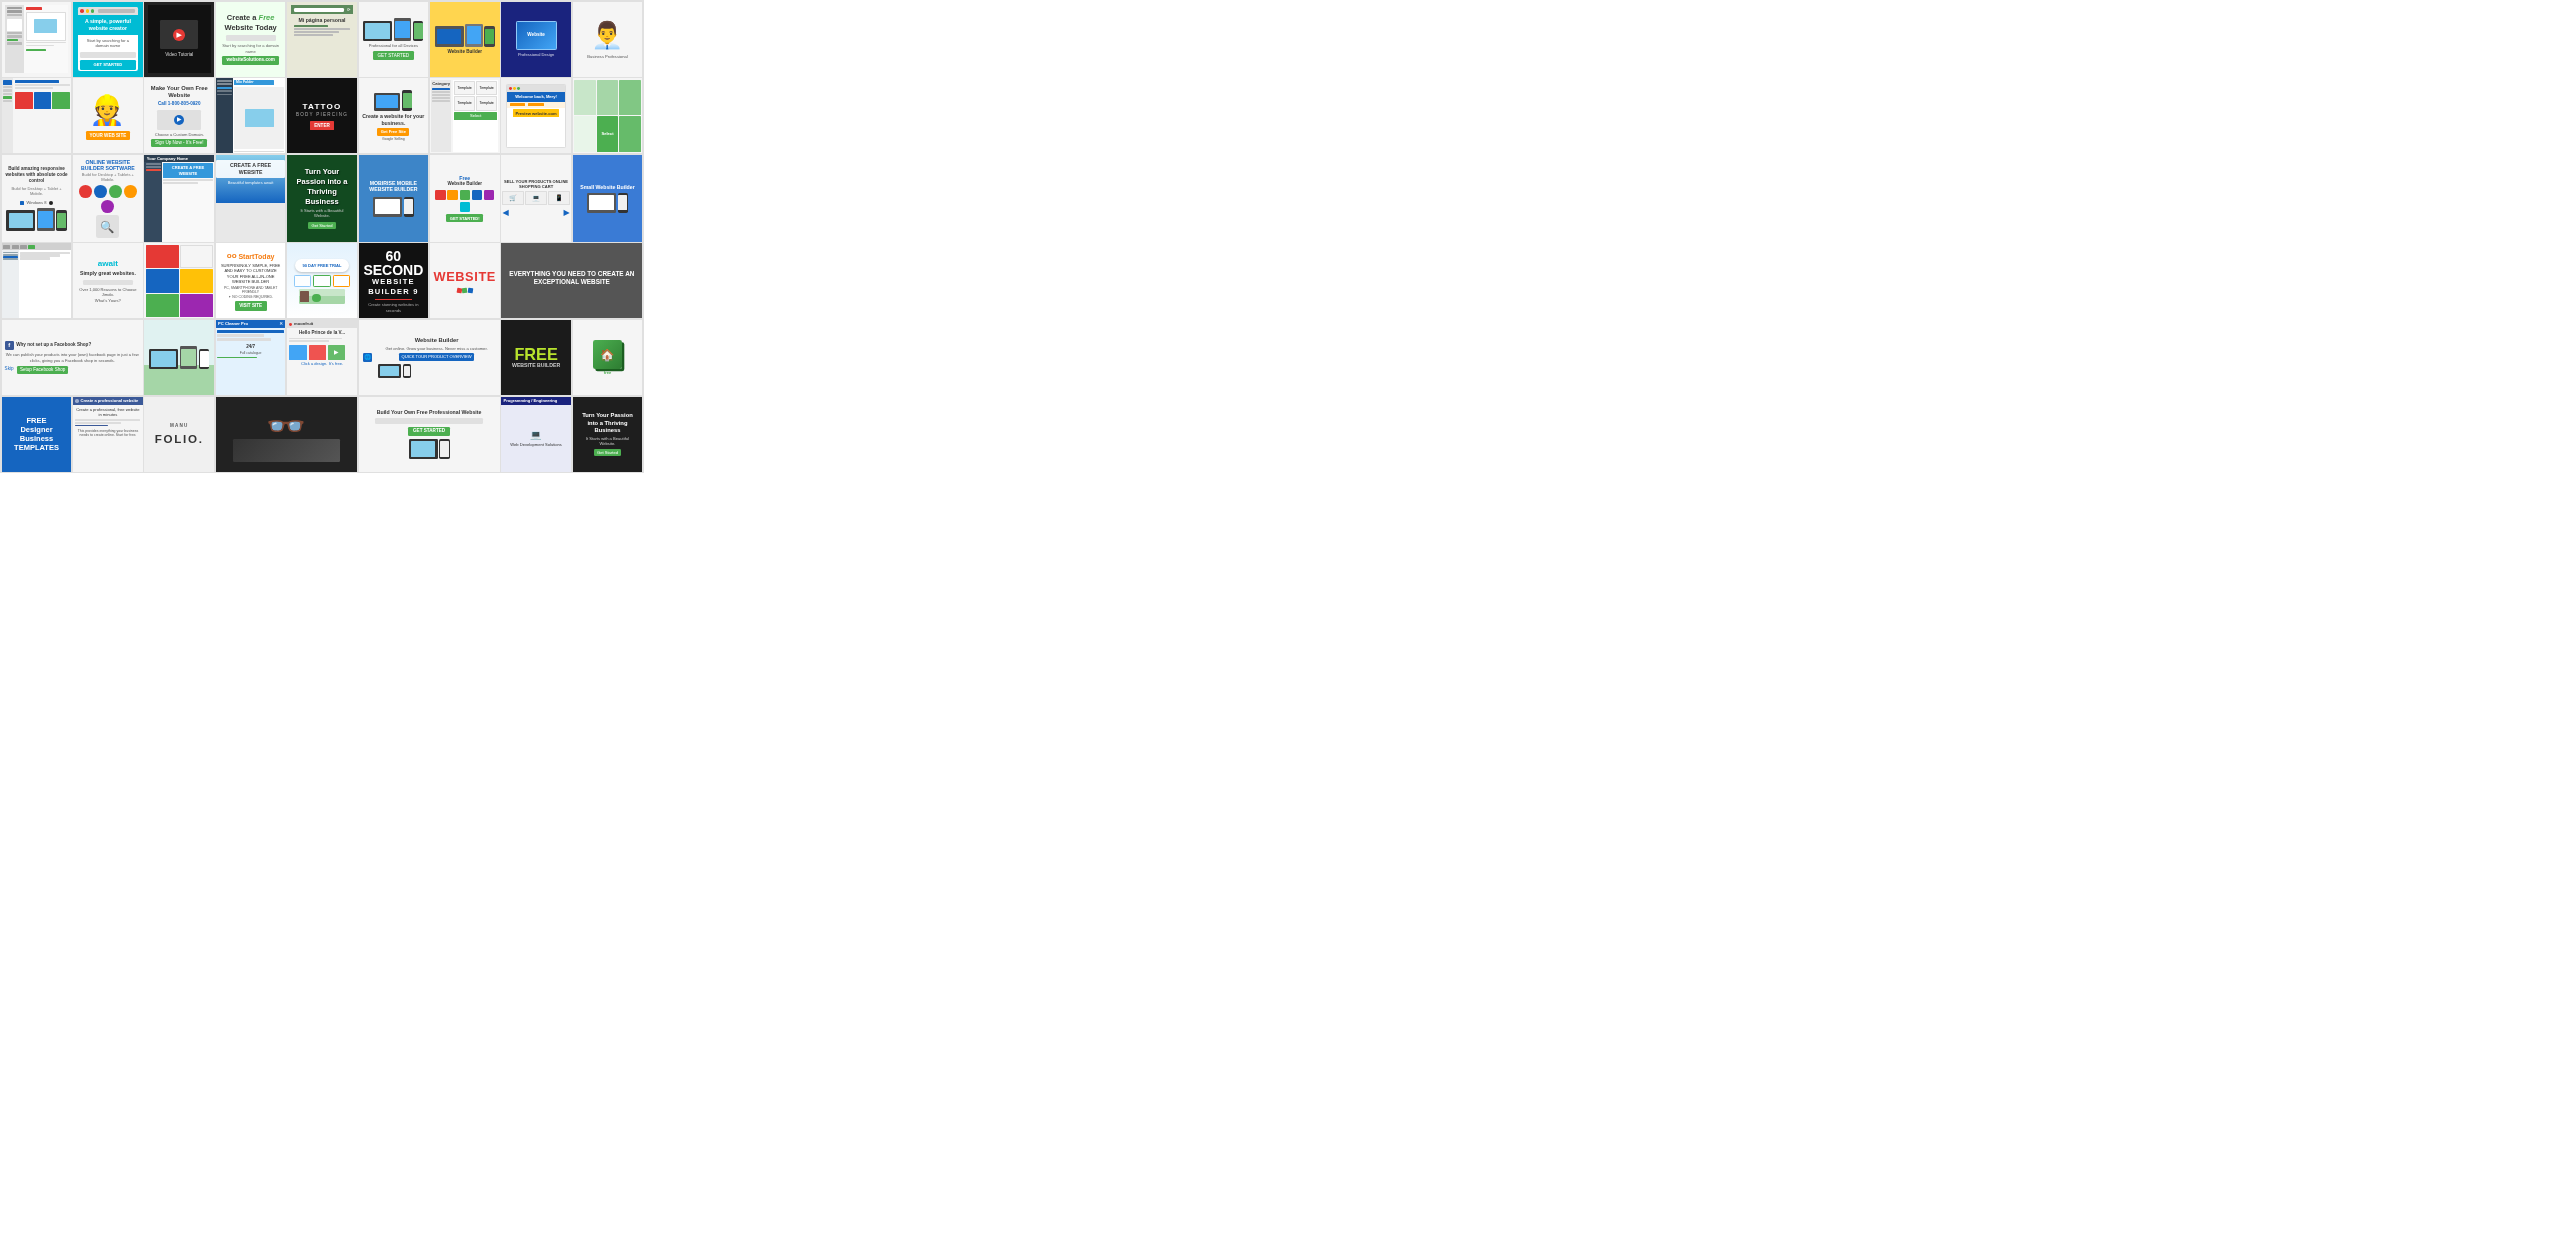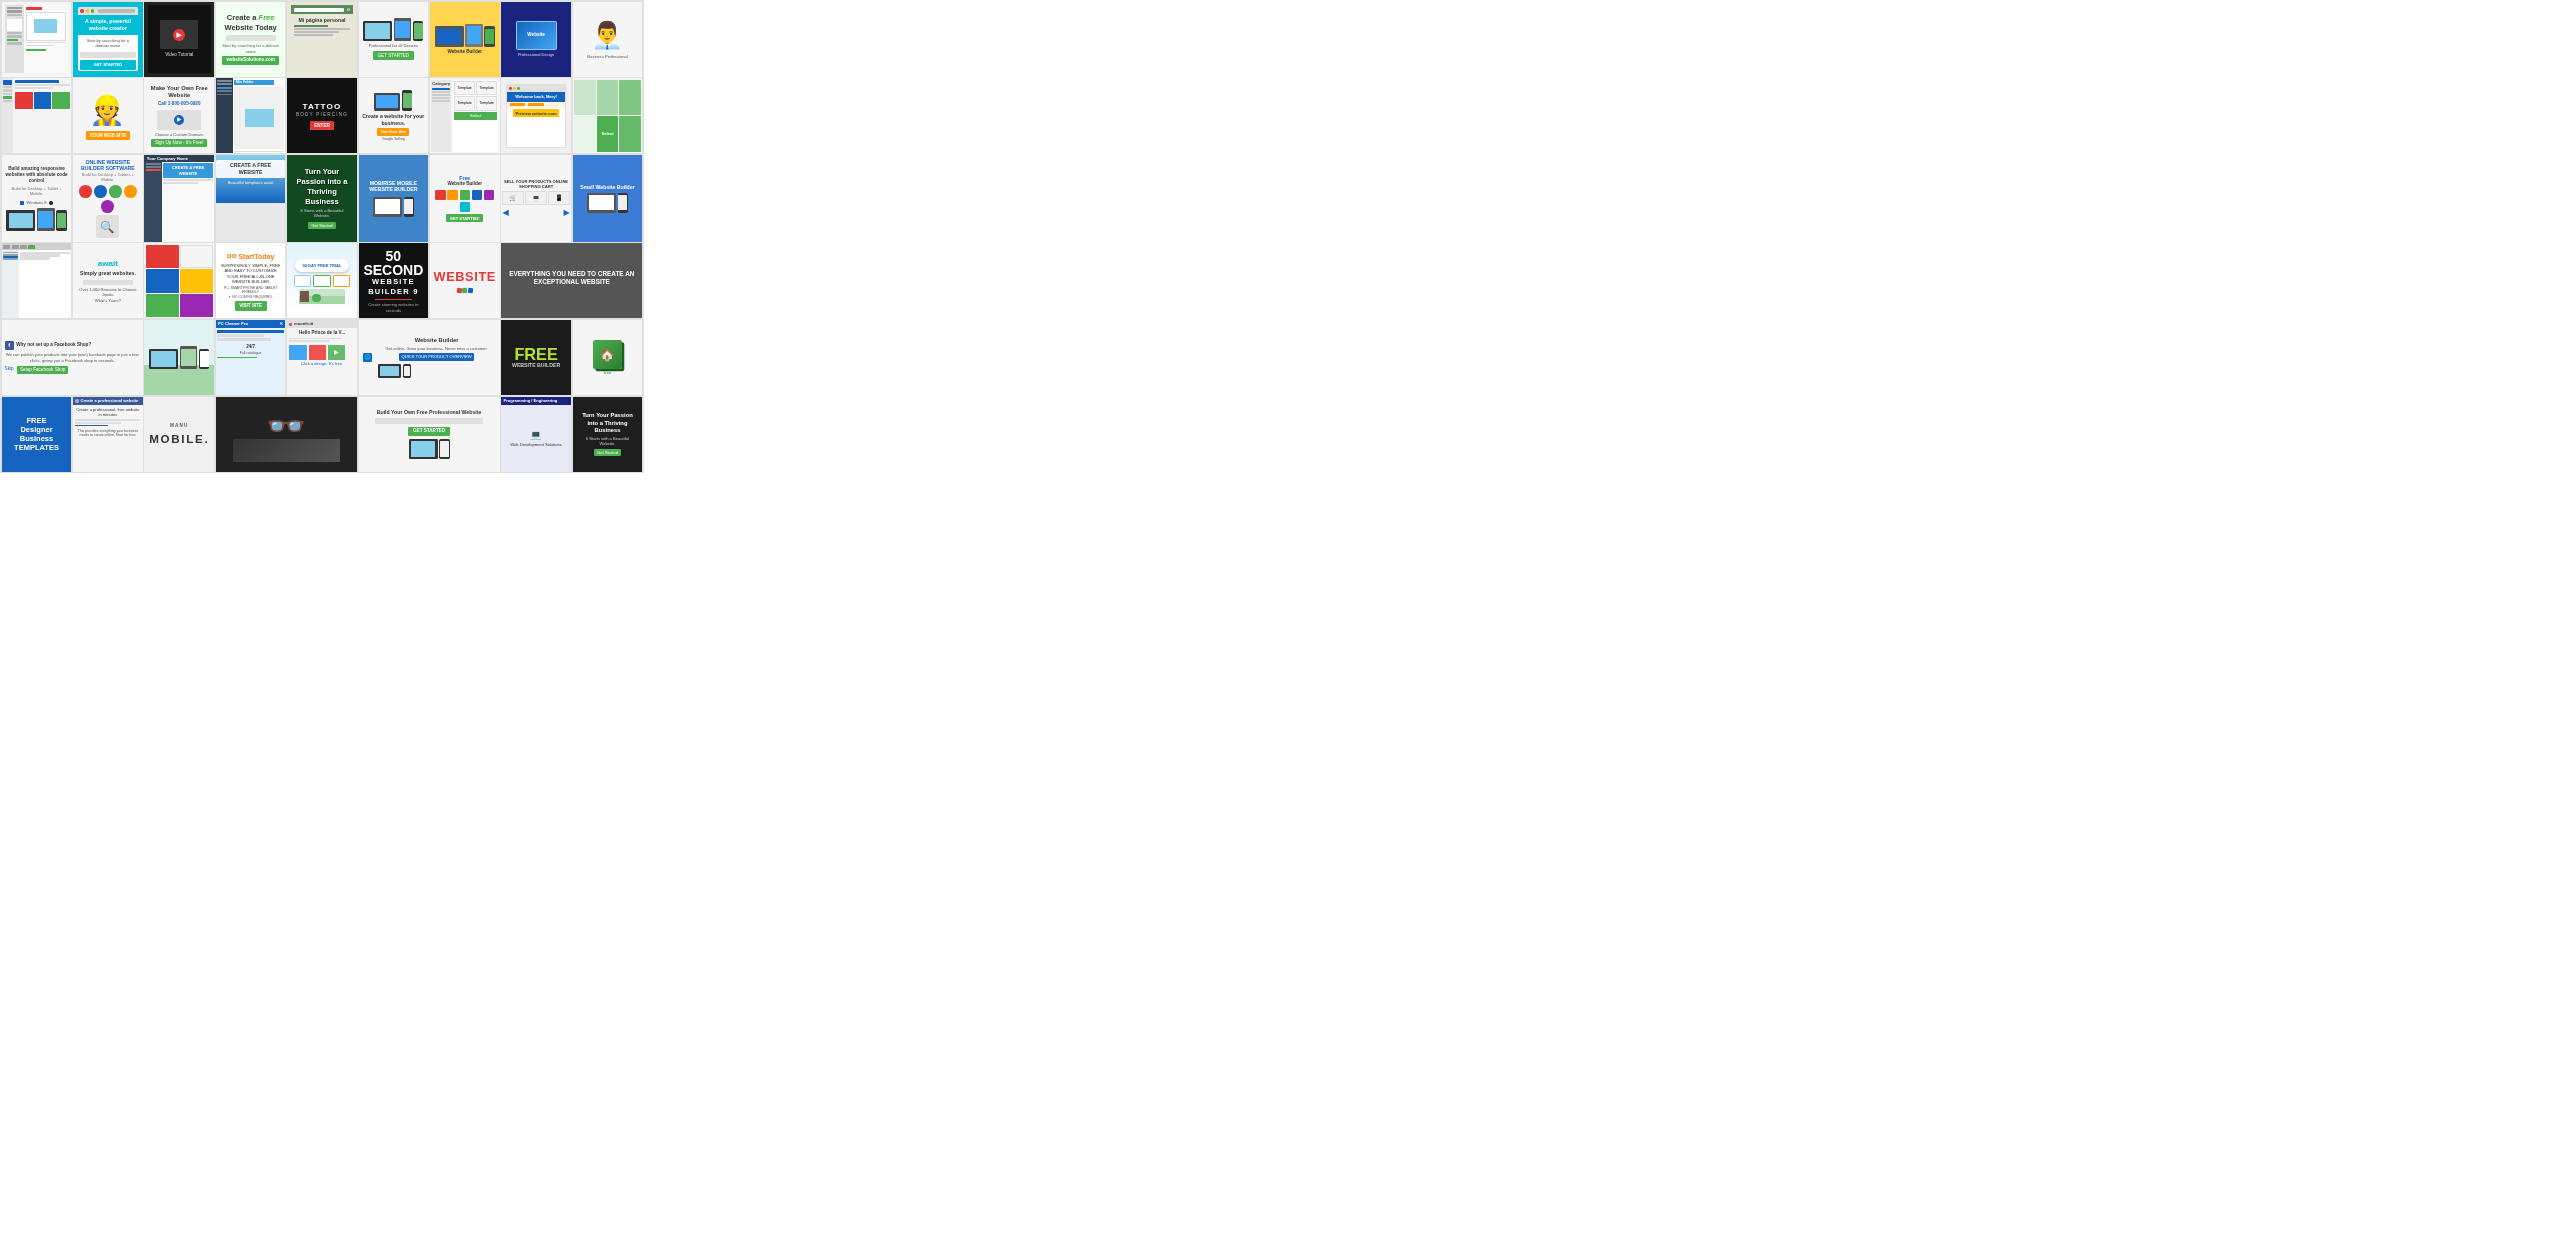--- a/index.html
+++ b/index.html
@@ -740,21 +740,21 @@
             <div style="width:8.7px;height:11.6px;background:#795548;border-radius:0.6px 0.6px 0 0;"></div>
             <div style="width:8.7px;height:8.7px;background:#4caf50;border-radius:50%;margin-left:2.9px;"></div>
           </div>
         </div>
       </div>
     </div>
   </div>
 
   <div class="tile t33">
     <div class="tile-inner" style="background:#111;">
-      <div class="builder-90">50 SECOND</div>
+      <div class="builder-90">60 SECOND</div>
       <div style="font-size:7.5px;font-weight:900;color:#fff;letter-spacing:1.2px;">WEBSITE BUILDER 9</div>
       <div style="width:60%;height:1.2px;background:#e53935;margin:2.3px 0;"></div>
       <div style="font-size:4.1px;color:#aaa;">Create stunning websites in seconds</div>
     </div>
   </div>
 
   <div class="tile t34">
     <div class="tile-inner" style="background:#f5f5f5;">
       <div class="website-red">WEBSITE</div>
       <div style="display:flex;gap:1.2px;margin-top:2.3px;">
@@ -903,21 +903,21 @@
           <div style="height:1.7px;background:#3b5998;border-radius:0.6px;width:50%;"></div>
           <div style="font-size:3.5px;color:#555;margin-top:1.2px;">This provides everything your business needs to create online. Start for free.</div>
         </div>
       </div>
     </div>
   </div>
 
   <div class="tile" style="background:#f0f0f0;">
     <div class="tile-inner" style="background:#f0f0f0;">
       <div style="font-size:4.6px;font-weight:bold;color:#555;letter-spacing:1.2px;margin-bottom:2.3px;">MANU</div>
-      <div class="folio-text">MOBILE.</div>
+      <div class="folio-text">FOLIO.</div>
     </div>
   </div>
 
   <div class="tile col-span-2" style="background:#222;">
     <div class="tile-inner" style="background:#222;">
       <div style="font-size:32px;">👓</div>
       <div style="background:linear-gradient(135deg,#333,#555);width:80%;height:23px;border-radius:1.2px;margin-top:-8.7px;"></div>
     </div>
   </div>
 

